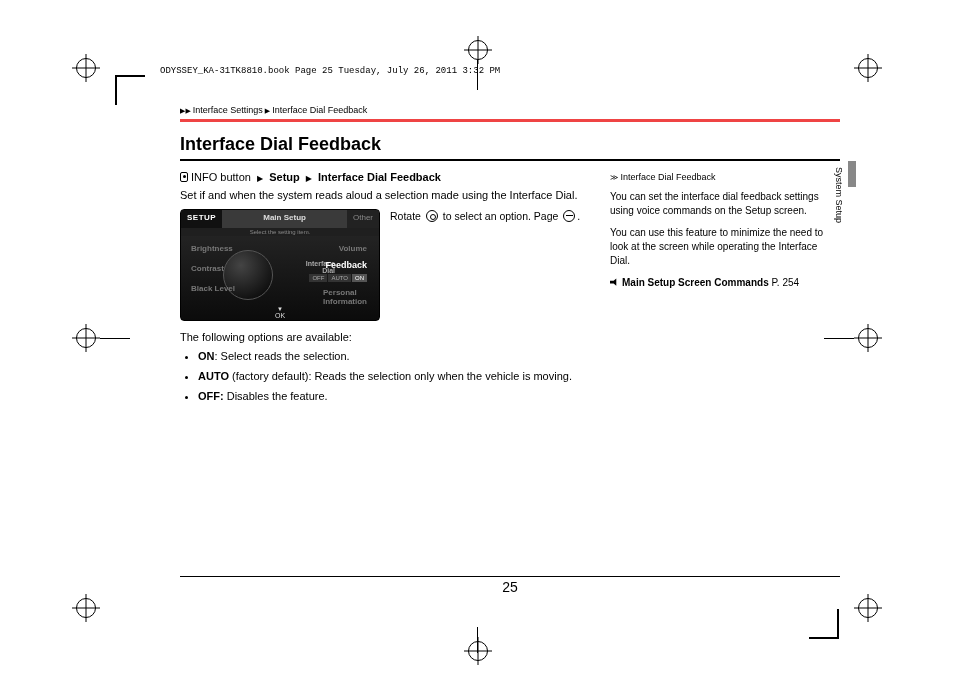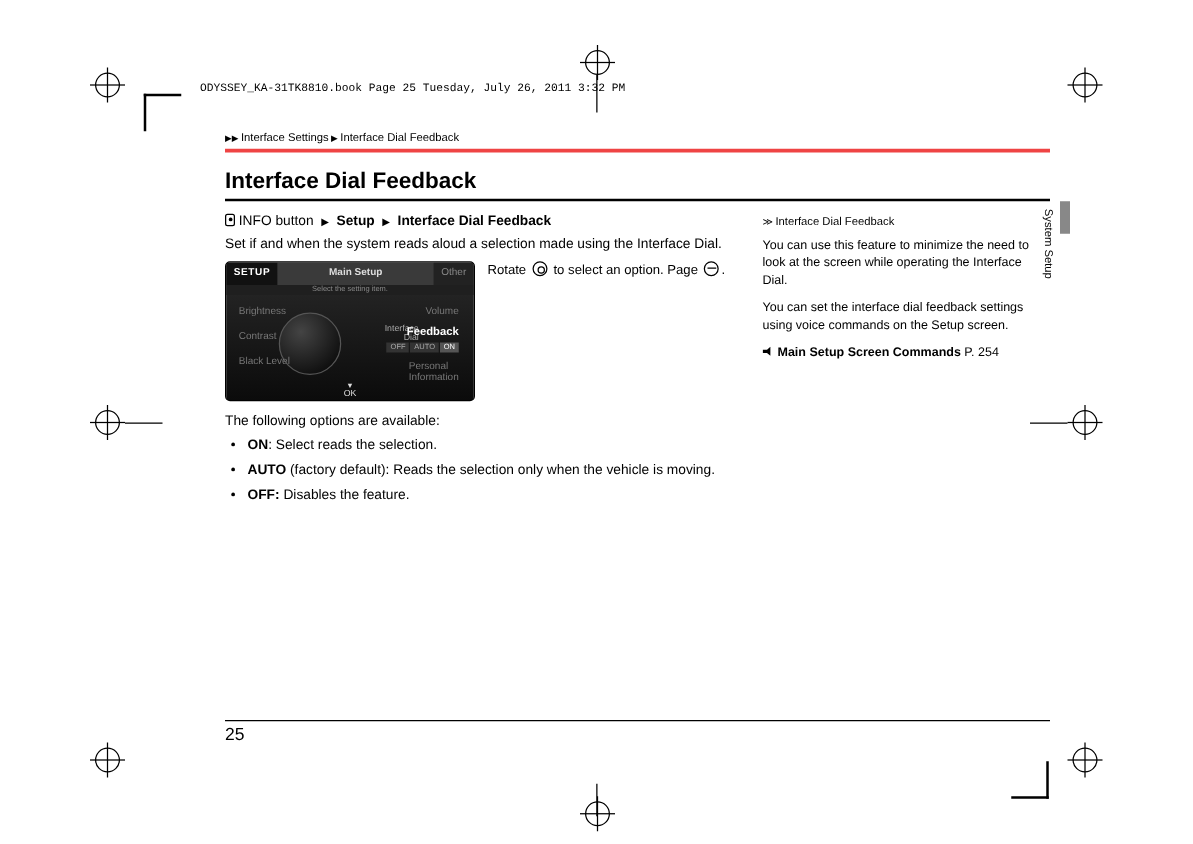--- a/index.html
+++ b/index.html
@@ -103,21 +103,21 @@
   .screenshot .tab.setup { background: #111; color: #fff; font-weight: bold; letter-spacing: .5px; }
   .screenshot .tab.main { flex: 1; background: #3a3a3a; color: #ddd; text-align: center; font-weight: bold; }
   .screenshot .tab.other { background: #222; color: #888; }
   .screenshot .subline { font-size: 6px; color: #888; text-align: center; padding: 1px 0; background: #1f1f1f; }
   .screenshot .dial {
     position: absolute; left: 42px; top: 40px; width: 50px; height: 50px;
     border-radius: 50%;
     background: radial-gradient(circle at 35% 30%, #444, #000);
     border: 1px solid #555;
   }
-  .screenshot .opt { position: absolute; font-size: 8px; color: #777; }
+  .screenshot .opt { position: absolute; font-size: 8px; color: #777; font-weight: bold; }
   .screenshot .opt.br { left: 10px; top: 34px; }
   .screenshot .opt.co { left: 10px; top: 54px; }
   .screenshot .opt.bl { left: 10px; top: 74px; }
   .screenshot .opt.vo { right: 12px; top: 34px; margin-left: 22px; }
   .screenshot .opt.fe { right: 12px; top: 50px; color: #fff; font-weight: bold; font-size: 9px; }
   .screenshot .opt.fe2 { right: 44px; top: 50px; font-size: 7px; color: #aaa; text-align: right; }
   .screenshot .toggle { position: absolute; right: 12px; top: 64px; display: flex; font-size: 6px; gap: 1px; }
   .screenshot .toggle span { background: #333; padding: 1px 3px; color: #aaa; }
   .screenshot .toggle .on { background: #555; color: #fff; }
   .screenshot .opt.pi { right: 12px; top: 78px; text-align: left; }
@@ -157,21 +157,21 @@
     position: absolute; right: -10px; top: 0; width: 8px; height: 26px; background: #888;
   }
 
   .pagenum {
     position: absolute;
     right: 0; bottom: 10px;
     font-size: 14px;
     border-top: 1px solid #000;
     padding-top: 2px;
     width: 100%;
-    text-align: left;
+    text-align: center;
   }
 </style>
 </head>
 <body>
 
 <div class="regmark" style="left:72px; top:54px">
     <div class="cross"></div>
     <div class="circ"></div>
   </div>
 <div class="regmark" style="left:72px; top:324px">
@@ -269,22 +269,22 @@
       <div class="options-intro">The following options are available:</div>
       <ul class="options">
         <li><b>ON</b><span>: Select reads the selection.</span></li>
         <li><b>AUTO</b><span> (factory default): Reads the selection only when the vehicle is moving.</span></li>
         <li><b>OFF:</b><span> Disables the feature.</span></li>
       </ul>
     </div>
 
     <div class="side">
       <div class="sidetitle">Interface Dial Feedback</div>
+      <p>You can set the interface dial feedback settings using voice commands on the Setup screen.</p>
       <p>You can use this feature to minimize the need to look at the screen while operating the Interface Dial.</p>
-      <p>You can set the interface dial feedback settings using voice commands on the Setup screen.</p>
       <p>
         <span class="voice-icon"></span><b>Main Setup Screen Commands</b>
         <span>P. 254</span>
       </p>
     </div>
   </div>
 
   <div class="sidetab">
     <div class="bar"></div>
     <span>System Setup</span>

